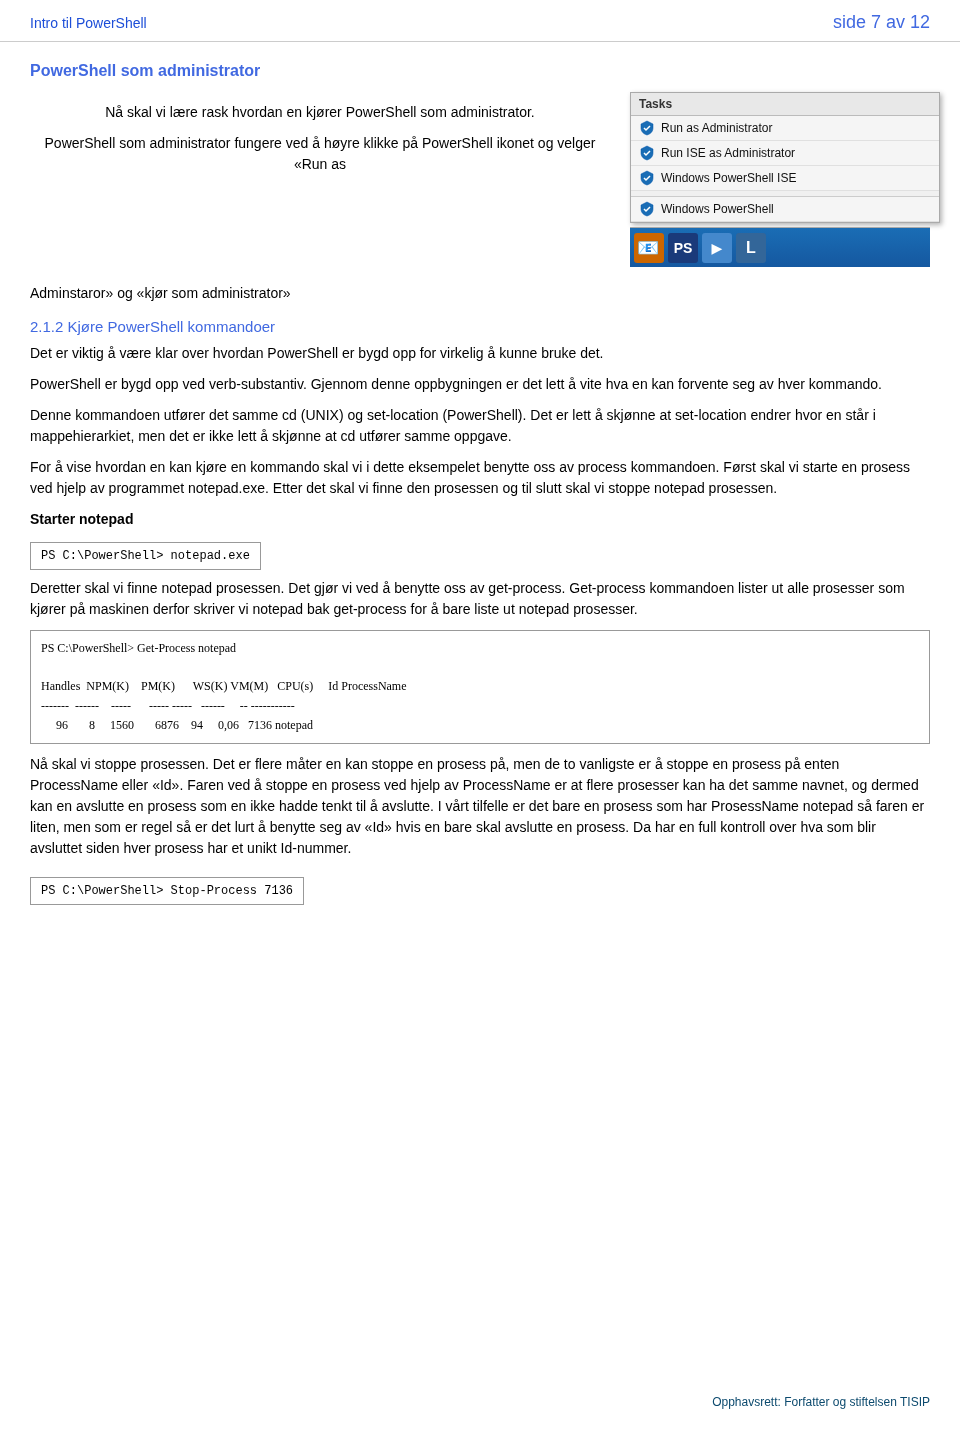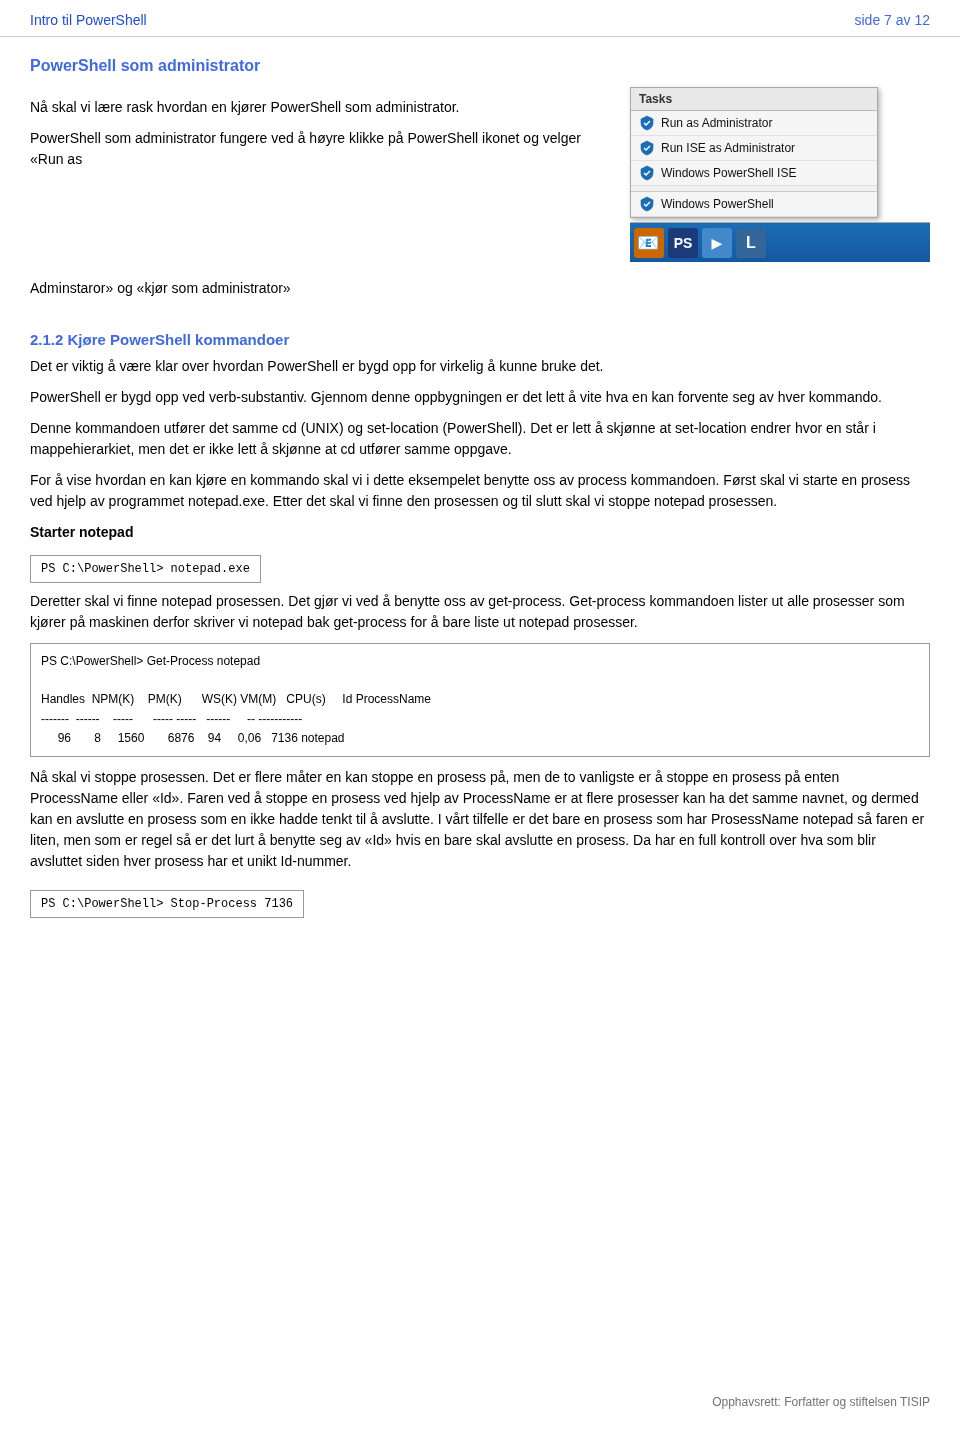--- a/index.html
+++ b/index.html
@@ -22,73 +22,74 @@
       border-bottom: 1px solid #ccc;
       margin-bottom: 20px;
     }
     .header-title {
       color: #1d4ed8;
       font-size: 14px;
       font-weight: normal;
     }
     .header-page {
       color: #4169E1;
-      font-size: 14px;
+      font-size: 18px;
       font-weight: normal;
     }
 
     
     .content {
       padding: 0 30px 60px 30px;
     }
 
     
     .section-heading {
       color: #4169E1;
       font-size: 16px;
       font-weight: bold;
       margin-bottom: 22px;
     }
 
     .sub-heading {
       color: #4169E1;
       font-size: 15px;
-      font-weight: bold;
+      font-weight: normal;
       margin-bottom: 8px;
-      margin-top: 32px;
+      margin-top: 14px;
     }
 
     p {
       margin-bottom: 10px;
       line-height: 1.5;
       font-size: 14px;
     }
 
     
     .intro-layout {
       display: flex;
       gap: 20px;
       margin-bottom: 16px;
     }
     .intro-text {
       flex: 1;
+      text-align: center;
     }
 
     
     .context-menu-container {
       flex-shrink: 0;
       width: 300px;
       margin-top: -10px;
     }
     .context-menu-window {
       border: 1px solid #aaa;
       background: #f0f0f0;
       box-shadow: 2px 2px 5px rgba(0,0,0,0.3);
       font-size: 13px;
-      width: 248px;
+      width: 310px;
     }
     .context-section {
       background: #e8e8e8;
       border-bottom: 1px solid #bbb;
       padding: 4px 8px;
       font-weight: bold;
       color: #333;
       font-size: 12px;
     }
     .context-item {
@@ -142,37 +143,37 @@
       font-size: 12px;
       background: #fff;
       border: 1px solid #999;
       padding: 6px 10px;
       margin: 8px 0;
       white-space: pre;
       display: inline-block;
     }
 
     .code-block-full {
-      font-family: Liberation Sans, sans-serif;
+      font-family: Liberation Serif, serif;
       font-size: 12px;
       background: #fff;
       border: 1px solid #999;
       padding: 8px 10px;
       margin: 10px 0;
       white-space: pre;
       display: block;
       line-height: 1.6;
     }
 
     
     .page-footer {
       position: absolute;
       bottom: 20px;
       right: 30px;
-      color: #737373;
+      color: #0c4a6e;
       font-size: 12px;
       margin-top: 48px;
     }
 
     .starter-notepad {
       font-weight: bold;
       font-size: 14px;
       margin-top: 8px;
       margin-bottom: 4px;
     }

